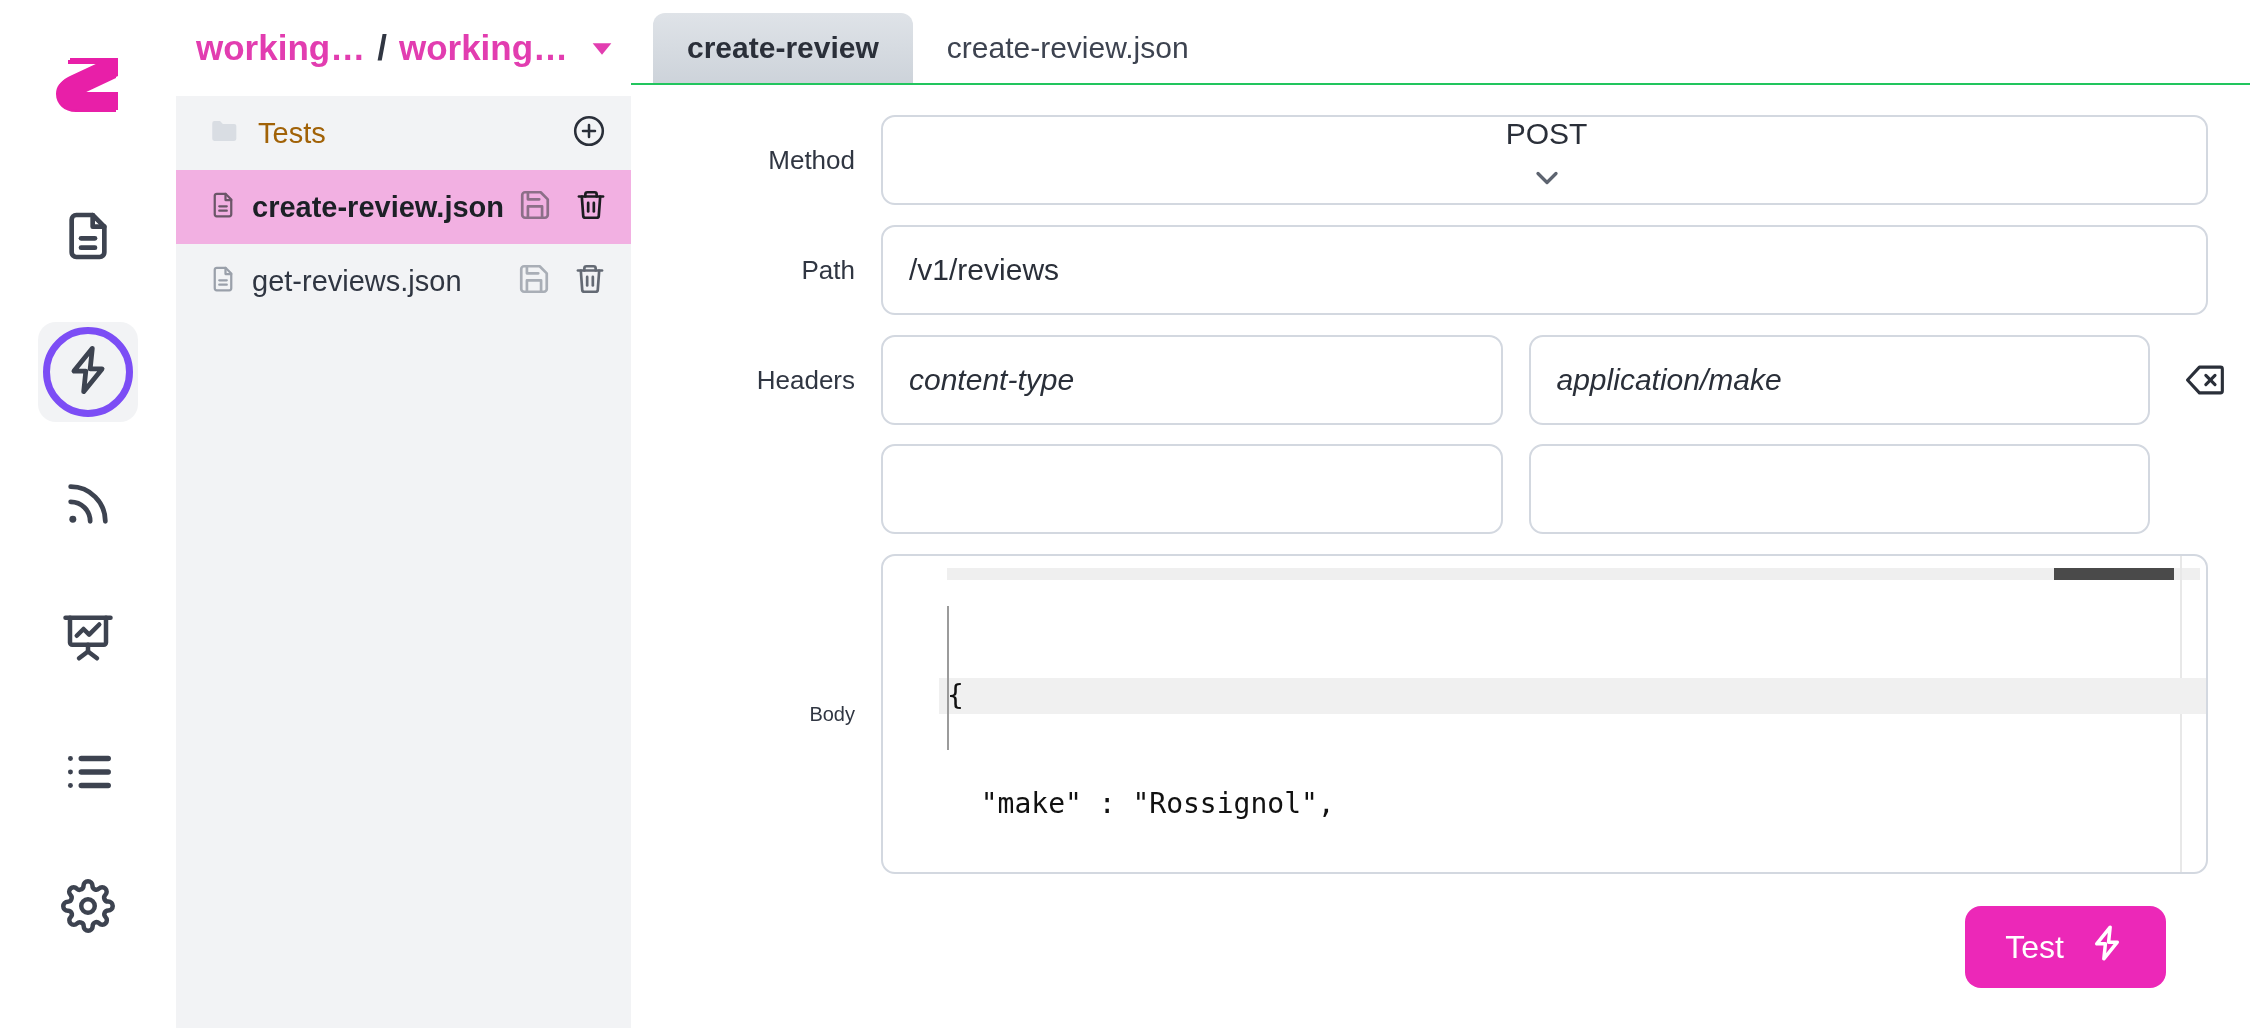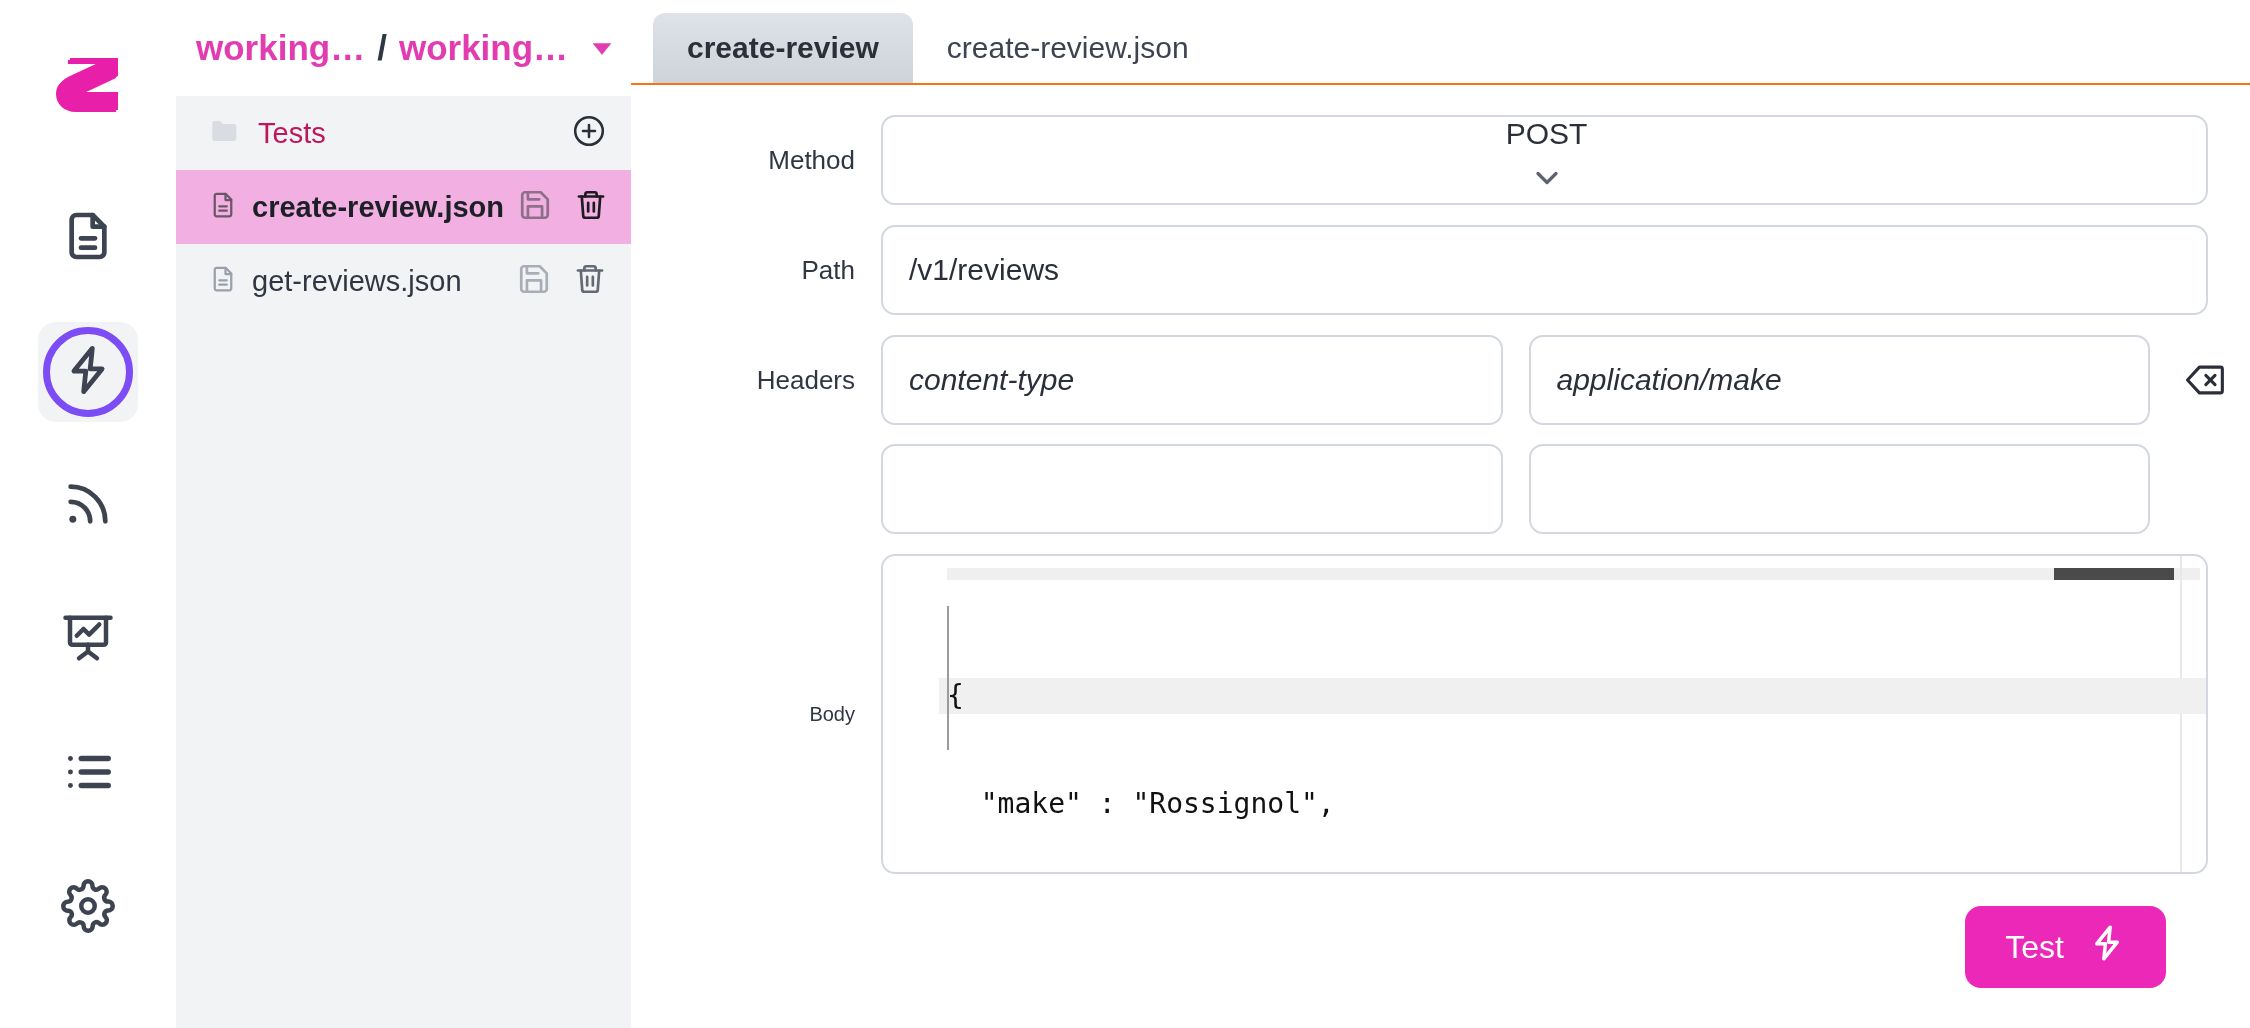--- a/index.html
+++ b/index.html
@@ -68,21 +68,21 @@
     position: relative;
     left: -176px;
   }
   .folder-head {
     height: 74px;
     display: flex; align-items: center;
     padding: 0 24px 0 32px;
     gap: 16px;
   }
   .folder-name {
-    font-size: 29px; color: #be185d; flex: 1 1 auto;
+    font-size: 29px; color: #a16207; flex: 1 1 auto;
   }
   .filerow {
     height: 74px;
     display: flex; align-items: center;
     padding: 0 24px 0 32px;
     gap: 14px;
   }
   .filerow.selected { background: #F2B0E2; }
   .filerow .fname {
     font-size: 29px; color: #303642; flex: 1 1 auto;
@@ -94,21 +94,21 @@
   
   .main {
     flex: 1 1 auto; height: 1028px;
     display: flex; flex-direction: column;
     background: #ffffff;
   }
   .tabbar {
     height: 88px;
     display: flex; align-items: flex-end;
     padding-left: 22px;
-    border-bottom: 2px solid #f97316;
+    border-bottom: 2px solid #22c55e;
     text-align: center;
   }
   .tab {
     height: 70px;
     display: flex; align-items: center;
     padding: 0 34px;
     font-size: 30px;
     color: #3d4350;
     border-radius: 12px 12px 0 0;
     white-space: nowrap;

